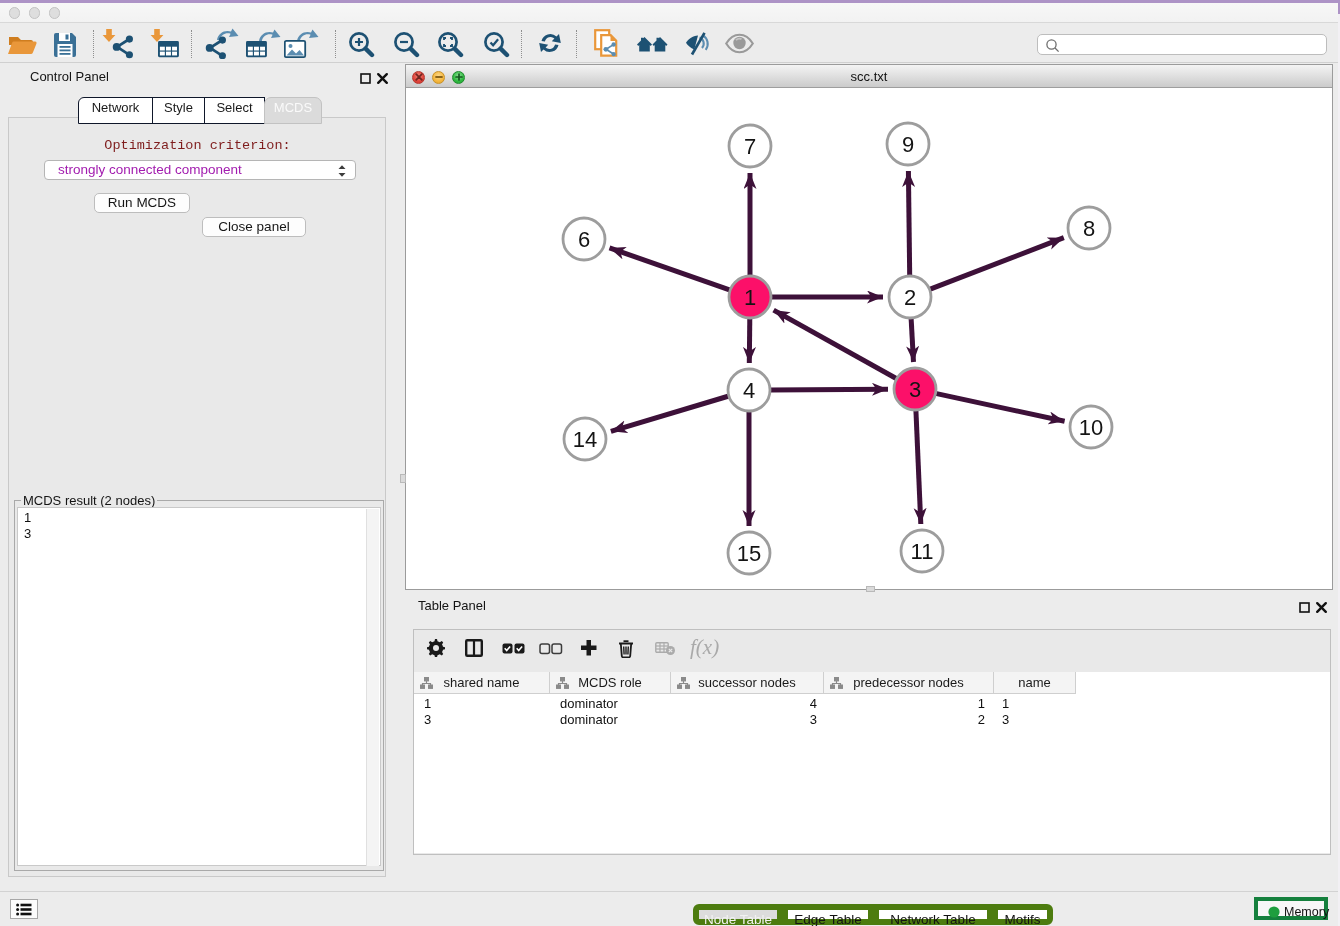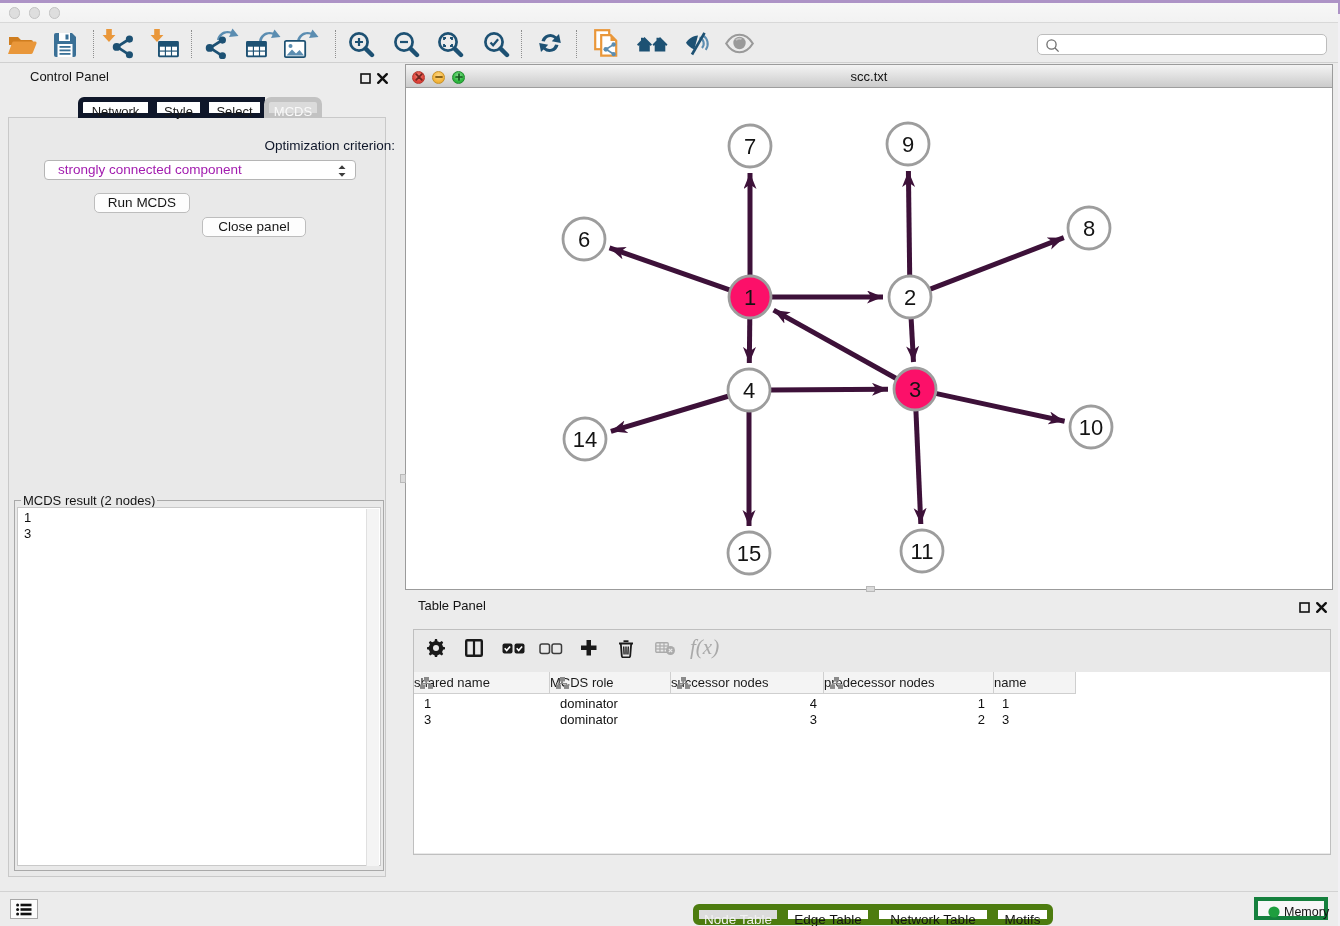--- a/index.html
+++ b/index.html
@@ -23,23 +23,23 @@
   background:#ececec; border-bottom:1px solid #d0d0d0; }
 .tsep { position:absolute; top:7px; height:28px; width:0;
   border-left:1px dotted #8f8f8f; }
 .ticon { position:absolute; top:0; }
 #searchbox { position:absolute; left:1037px; top:11px; width:290px; height:21px;
   background:#fff; border:1px solid #bdbdbd; border-radius:5px; }
 
 #cp-title { position:absolute; left:30px; top:69px; font-size:13px; color:#141414; }
 #cp-panel { position:absolute; left:8px; top:117px; width:378px; height:760px;
   background:#e9e9e9; border:1px solid #c9c9c9; }
-.cptab { position:absolute; top:97px; height:21px; background:#fff; border:5px solid #0f172a;
+.cptab { position:absolute; top:97px; height:27px; background:#fff; border:1px solid #0f172a;
   font-size:13px; color:#1a1a1a; text-align:center; line-height:19px; }
-#opt-label { position:absolute; left:0px; top:138px; width:395px; text-align:right; font-size:13.5px; color:#0f172a; }
+#opt-label { position:absolute; left:0px; top:138px; width:395px; text-align:center; font-size:13.5px; color:#7f1d1d;font-family:Liberation Mono, monospace; }
 #opt-select { position:absolute; left:44px; top:160px; width:312px; height:20px;
   background:#fff; border:1px solid #b5b5b5; border-radius:4px;
   font-size:13.5px; color:#a21caf; line-height:18px; padding-left:13px; }
 .cpbtn { position:absolute; top:193px; height:20px; background:#fdfdfd; border:1px solid #bdbdbd;
   border-radius:5px; font-size:13.5px; color:#161616; text-align:center; line-height:18px; }
 #fieldset { position:absolute; left:14px; top:500px; width:370px; height:371px;
   border:1px solid #a9a9a9; }
 #legend { position:absolute; left:21px; top:493px; background:#e9e9e9; padding:0 2px;
   font-size:13px; color:#141414; }
 #resultbox { position:absolute; left:17px; top:507px; width:364px; height:359px;
@@ -54,21 +54,21 @@
   background:linear-gradient(#f4f4f4,#cbcbcb); border-bottom:1px solid #9e9e9e; }
 #nw-title { position:absolute; left:0; top:4px; width:926px; text-align:center; font-size:13px; color:#111; }
 .mtl { position:absolute; top:5.5px; width:13px; height:13px; border-radius:50%; }
 
 #tp-title { position:absolute; left:418px; top:598px; font-size:13px; color:#141414; }
 #tp-box { position:absolute; left:413px; top:629px; width:918px; height:226px;
   background:#e9e9e9; border:1px solid #bfbfbf; }
 #tp-table { position:absolute; left:0px; top:42px; width:916px; height:181px; background:#fff; }
 .th { position:absolute; top:0; height:22px; background:#f4f4f4;
   border-right:1px solid #cfcfcf; border-bottom:1px solid #cfcfcf;
-  font-size:13px; color:#1a1a1a; line-height:22px; }
+  font-size:13px; color:#1a1a1a; text-align:center; line-height:22px; }
 .td { position:absolute; font-size:13px; color:#111; height:16px; line-height:16px; }
 .btab { position:absolute; top:904px; height:21px; background:#fff; border:6px solid #4d7c0f;
   font-size:13.5px; color:#131313; text-align:center; line-height:19px; }
 
 #statussep { position:absolute; left:0; top:891px; width:1338px; height:0; border-top:1px solid #d2d2d2; }
 #listbtn { position:absolute; left:10px; top:899px; width:28px; height:20px;
   background:#fcfcfc; border:1px solid #a8a8a8; }
 #membtn { position:absolute; left:1254px; top:897px; width:74px; height:23px;
   background:#f7f7f7; border:4px solid #15803d; font-size:12.5px; color:#111; }
 </style>

